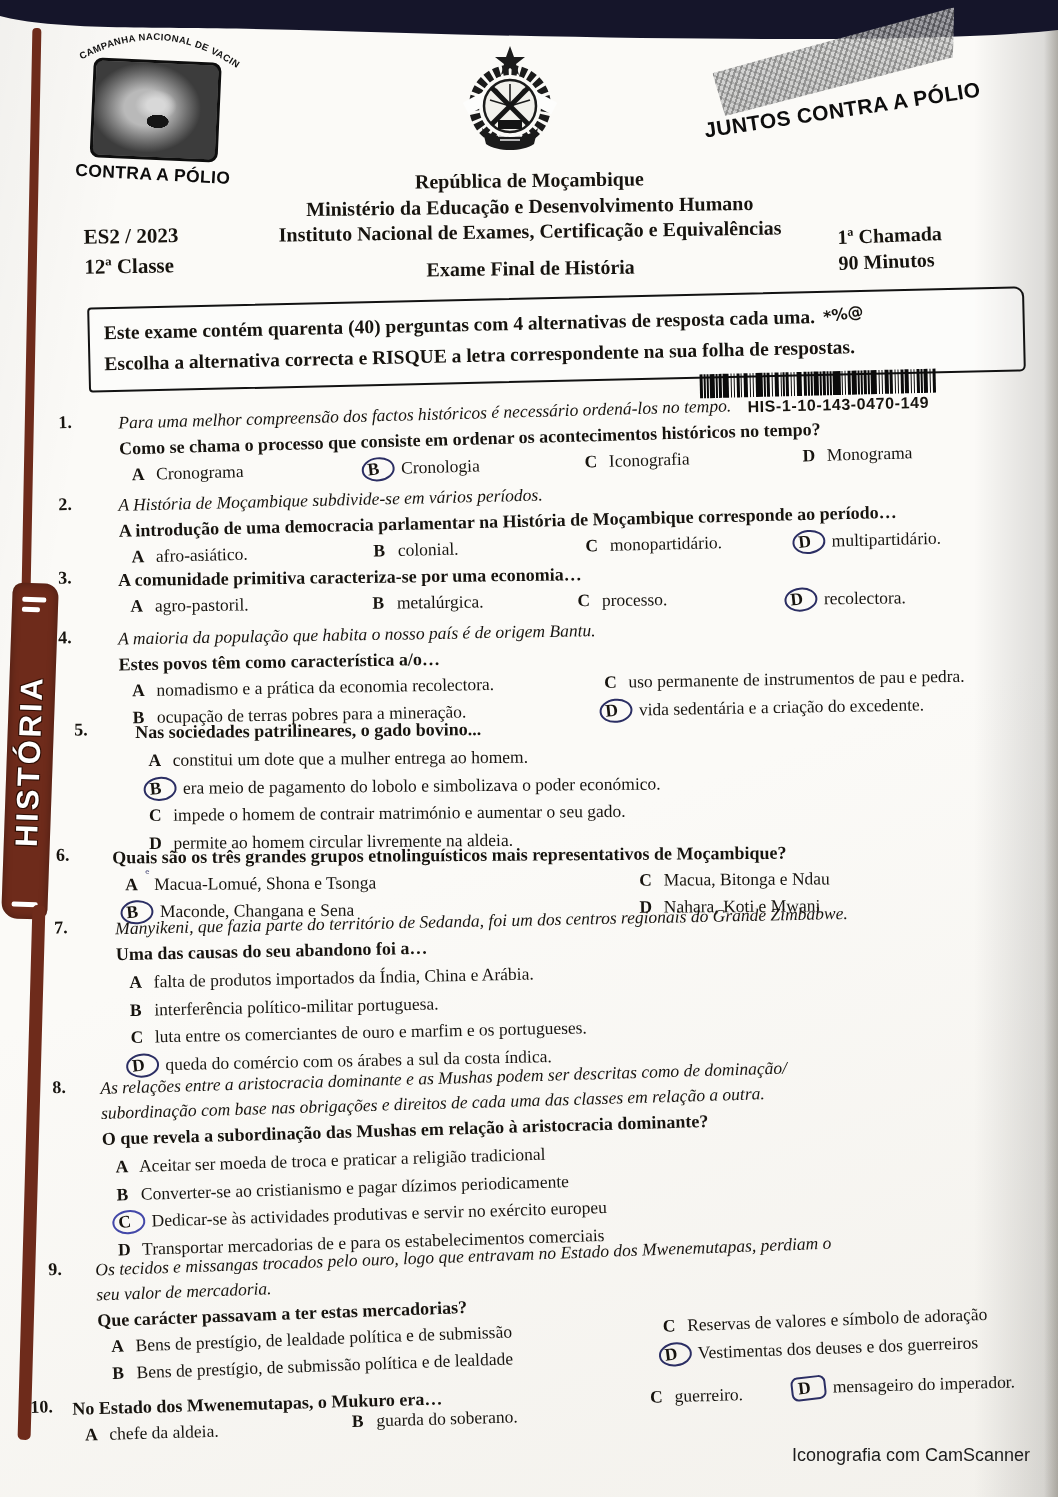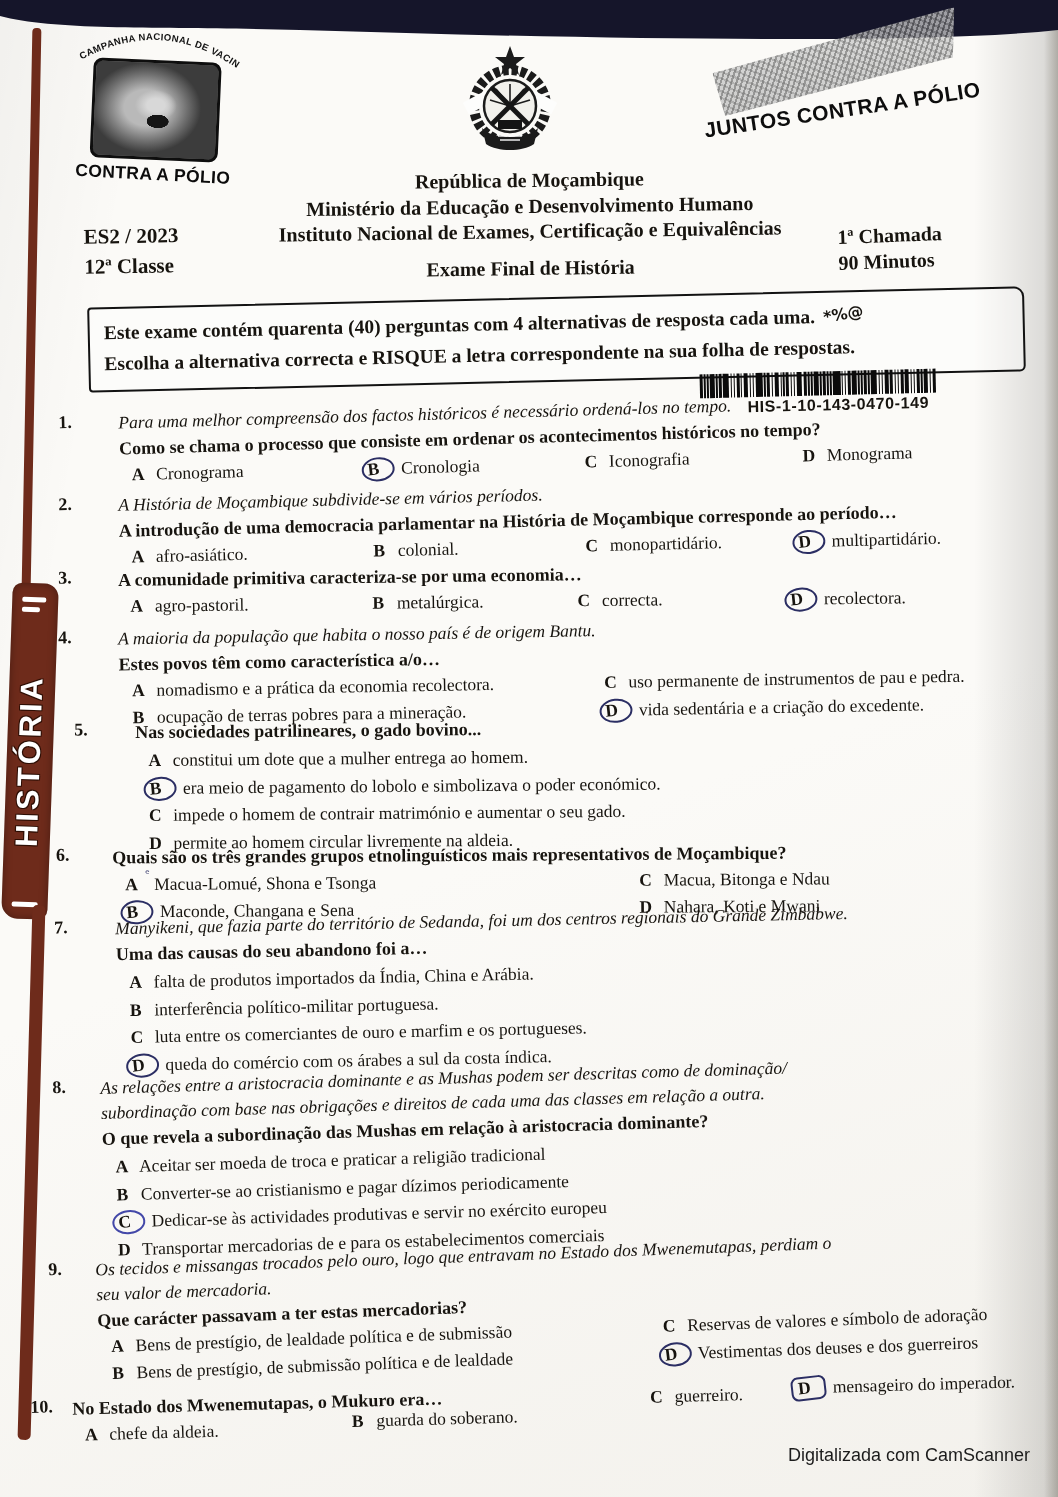--- a/index.html
+++ b/index.html
@@ -277,21 +277,21 @@
         </div>
       </div>
     </div>
     <div class="question" style="top: 163px; transform: rotate(-0.7deg);">
       <span class="q-num" style="left: 28px;">3.</span>
       <div class="q-body" style="margin-left: 88px;">
         <div class="q-prompt">A comunidade primitiva caracteriza-se por uma economia…</div>
         <div class="opts-row">
           <div class="opt" style="width: 242px;"><span><span class="letter">A</span></span><span> agro-pastoril.</span></div>
           <div class="opt" style="width: 205px;"><span><span class="letter">B</span></span><span> metalúrgica.</span></div>
-          <div class="opt" style="width: 212px;"><span><span class="letter">C</span></span><span> correcta.</span></div>
+          <div class="opt" style="width: 212px;"><span><span class="letter">C</span></span><span> processo.</span></div>
           <div class="opt"><span class="pen" style="border-color: rgb(43, 46, 99);"><span class="letter">D</span></span><span> recolectora.</span></div>
         </div>
       </div>
     </div>
     <div class="question" style="top: 223px; transform: rotate(-1deg);">
       <span class="q-num" style="left: 28px;">4.</span>
       <div class="q-body" style="margin-left: 88px;">
         <div class="q-context">
           <div>A maioria da população que habita o nosso país é de origem Bantu.</div>
         </div>
@@ -382,13 +382,13 @@
         <div class="opts-row">
           <div class="opt" style="width: 270px;"><span><span class="letter">A</span></span><span> chefe da aldeia.</span></div>
           <div class="opt" style="transform: translateY(-6px); width: 302px;"><span><span class="letter">B</span></span><span> guarda do soberano.</span></div>
           <div class="opt" style="transform: translateY(-22px); width: 148px;"><span><span class="letter">C</span></span><span> guerreiro.</span></div>
           <div class="opt" style="transform: translateY(-28px);"><span class="pen square" style="border-color: rgb(43, 46, 99);"><span class="letter">D</span></span><span> mensageiro do imperador.</span></div>
         </div>
       </div>
     </div>
   </div>
 
-<div class="footer">Digitalizada com CamScanner</div>
+<div class="footer">Iconografia com CamScanner</div>
 
 </body></html>

